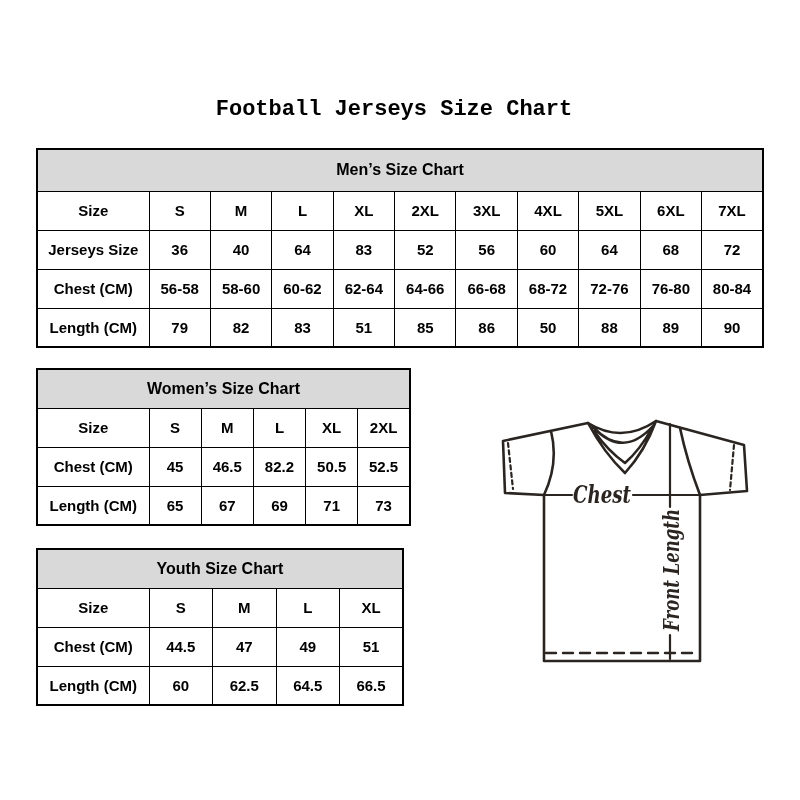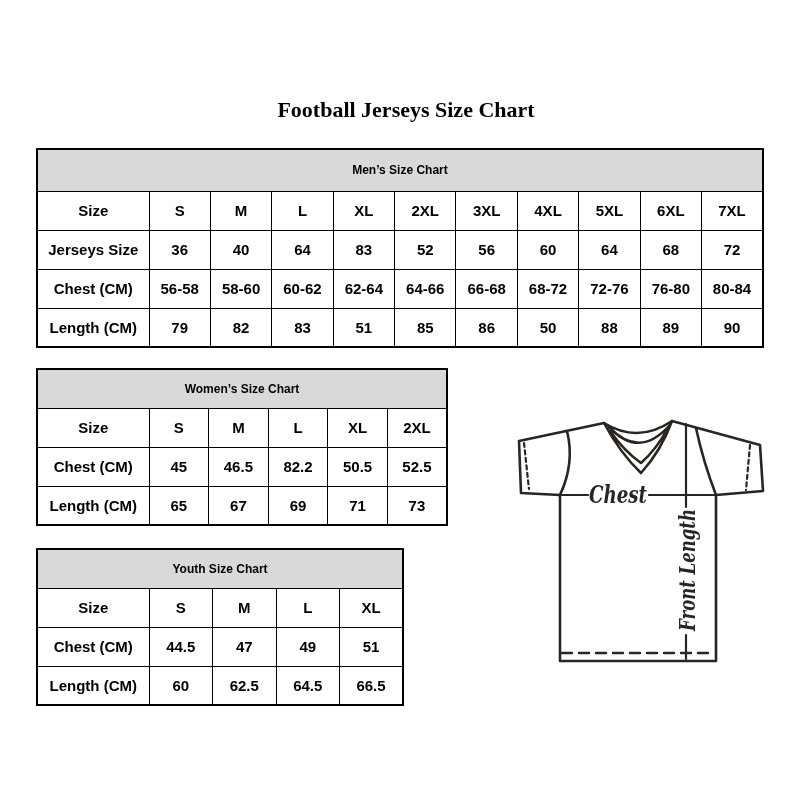--- a/index.html
+++ b/index.html
@@ -5,51 +5,51 @@
   * { margin: 0; padding: 0; box-sizing: border-box; }
   html, body { background: #fff; }
   body {
     width: 800px; height: 800px; overflow: hidden;
     font-family: "Liberation Sans", sans-serif;
     color: #000;
   }
   .page { position: relative; width: 800px; height: 800px; background: var(--background, #fff); }
 
   .title {
-    position: absolute; left: 16px; top: 97px; width: 780px;
+    position: absolute; left: 4px; top: 97px; width: 780px;
     text-align: center; font-size: 22px; font-weight: bold;
-    font-family: Liberation Serif, serif; color: #000;
+    font-family: Liberation Mono, monospace; color: #000;
   }
 
   table.size-table {
     position: absolute; border-collapse: collapse; table-layout: fixed;
     background: #fff; border: 2.5px solid var(--border, #000);
   }
   table.size-table th, table.size-table td {
     border: 1.5px solid var(--border, #000);
     text-align: center; vertical-align: middle;
     font-weight: bold; font-size: 15px; color: #000;
     overflow: hidden; white-space: nowrap;
   }
   table.size-table .band {
     background: var(--band-bg, #d9d9d9);
-    font-size: 12px; font-weight: bold;
+    font-size: 16px; font-weight: bold;
   }
   col.col-label { width: 112px; }
 
   .t-men  { left: 36px; top: 148px; width: 728px; }
   .t-men  .band { height: 42px; }
   .t-men  th, .t-men td { height: 39px; }
 
-  .t-women { left: 36px; top: 368px; width: 412px; }
+  .t-women { left: 36px; top: 368px; width: 375px; }
   .t-youth { left: 36px; top: 548px; width: 368px; }
   .t-sm .band { height: 39px; }
   .t-sm th, .t-sm td { height: 39px; }
 
-  .jersey { position: absolute; left: 504px; top: 403px; width: 272px; height: 272px; }
+  .jersey { position: absolute; left: 488px; top: 403px; width: 272px; height: 272px; }
   .jersey svg { display: block; }
   .jersey path { stroke: var(--diagram-line, #2b2521); fill: none; }
   .w26 { stroke-width: 2.6; }
   .w24 { stroke-width: 2.4; }
   .w22 { stroke-width: 2.2; }
   .d1  { stroke-dasharray: 4 3.5; }
   .d2  { stroke-dasharray: 10 7; }
   .lbl {
     fill: var(--diagram-line, #2b2521);
     font-family: "DejaVu Serif", serif;

